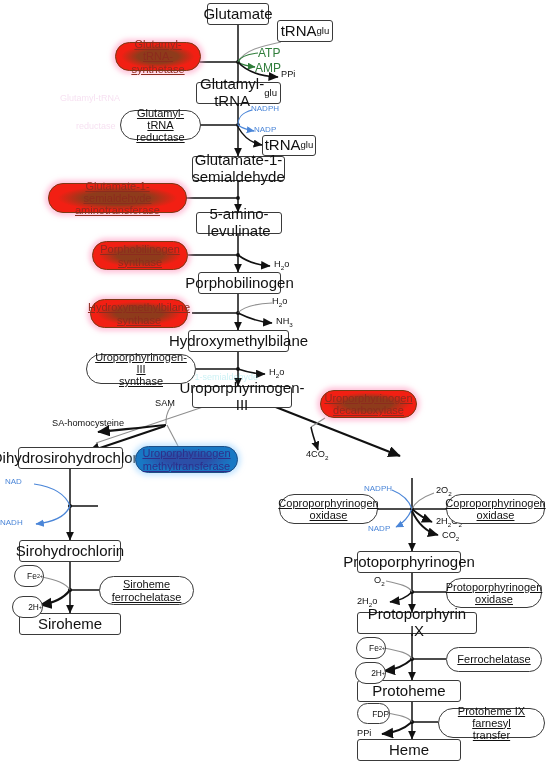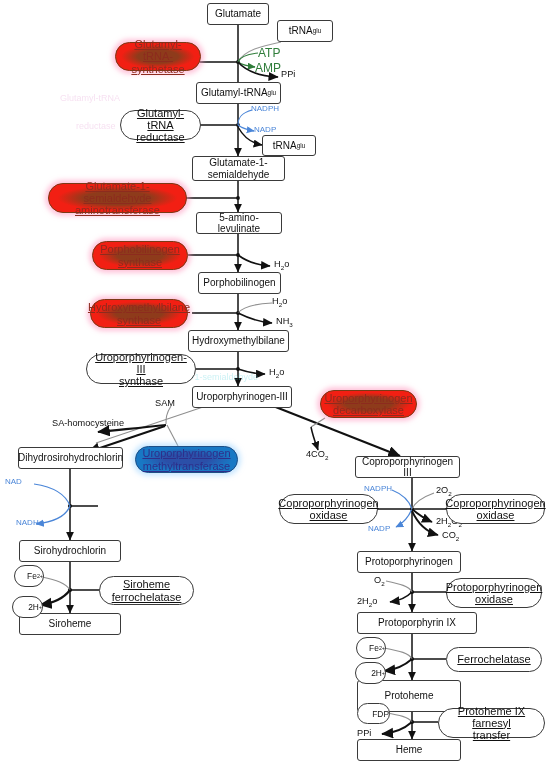--- a/index.html
+++ b/index.html
@@ -5,21 +5,21 @@
   html,body{margin:0;padding:0;background:#ffffff;}
   body{font-family:"Liberation Sans","DejaVu Sans",sans-serif;}
   #stage{position:relative;width:550px;height:766px;background:#fff;overflow:hidden;}
   #wires{position:absolute;left:0;top:0;width:550px;height:766px;pointer-events:none;}
 
   
   .node{
     position:absolute;box-sizing:border-box;background:#fff;
     border:1.4px solid #3a3a3a;border-radius:3px;
     display:flex;align-items:center;justify-content:center;text-align:center;
-    color:#111;font-size:10px;line-height:1.12;padding:7px 3px;z-index:6;
+    color:#111;font-size:15px;line-height:1.12;padding:7px 3px;z-index:6;
   }
   
   .enz{
     position:absolute;box-sizing:border-box;border-radius:999px;
     display:flex;align-items:center;justify-content:center;text-align:center;
     line-height:1.12;padding:1px 5px;z-index:7;font-size:11px;text-decoration:underline;
   }
   .enz.plain{background:#fff;border:1.4px solid #3a3a3a;color:#111;}
   .enz.red{
     background:#f21f13;border:1.6px solid #7a3a16;color:#8d2b1e;
@@ -213,27 +213,26 @@
   <div class="node" style="left:188px;top:330px;width:101px;height:22px;">Hydroxymethylbilane</div>
 
   <div class="node" style="left:192px;top:386px;width:100px;height:22px;">Uroporphyrinogen-III</div>
 
   <div class="node" style="left:18px;top:447px;width:105px;height:22px;">Dihydrosirohydrochlorin</div>
 
   <div class="node" style="left:19px;top:540px;width:102px;height:22px;">Sirohydrochlorin</div>
 
   <div class="node" style="left:19px;top:613px;width:102px;height:22px;">Siroheme</div>
 
-  <div class="node" style="left:355px;top:456px;width:105px;height:22px;">Coproporphyrinogen III</div>
 
   <div class="node" style="left:357px;top:551px;width:104px;height:22px;">Protoporphyrinogen</div>
 
   <div class="node" style="left:357px;top:612px;width:120px;height:22px;text-align:center;">Protoporphyrin IX</div>
 
-  <div class="node" style="left:357px;top:680px;width:104px;height:32px;">Protoheme</div>
+  <div class="node" style="left:357px;top:680px;width:104px;height:22px;">Protoheme</div>
 
   <div class="node" style="left:357px;top:739px;width:104px;height:22px;">Heme</div>
 
   <div class="enz red" style="left:115px;top:42px;width:86px;height:29px;">
     <div>
       <span>Glutamyl-tRNA-</span><br>
       <span>synthetase</span>
     </div>
   </div>
 
@@ -364,21 +363,21 @@
   </div>
 
   <div class="lbl" style="left:269px;top:367px;">
     <span>H</span><span class="sub">2</span><span>o</span>
   </div>
 
   <div class="lbl" style="left:155px;top:398px;">SAM</div>
   <div class="lbl" style="left:52px;top:418px;">SA-homocysteine</div>
 
   <div class="lbl blu" style="left:5px;top:477px;">NAD</div>
-  <div class="lbl blu" style="left:16px;top:518px;">NADH</div>
+  <div class="lbl blu" style="left:0;top:518px;">NADH</div>
 
   <div class="lbl" style="left:306px;top:449px;">
     <span>4CO</span><span class="sub">2</span>
   </div>
 
   <div class="lbl blu" style="left:364px;top:484px;">NADPH</div>
   <div class="lbl blu" style="left:368px;top:524px;">NADP</div>
 
   <div class="lbl" style="left:436px;top:485px;">
     <span>2O</span><span class="sub">2</span>

